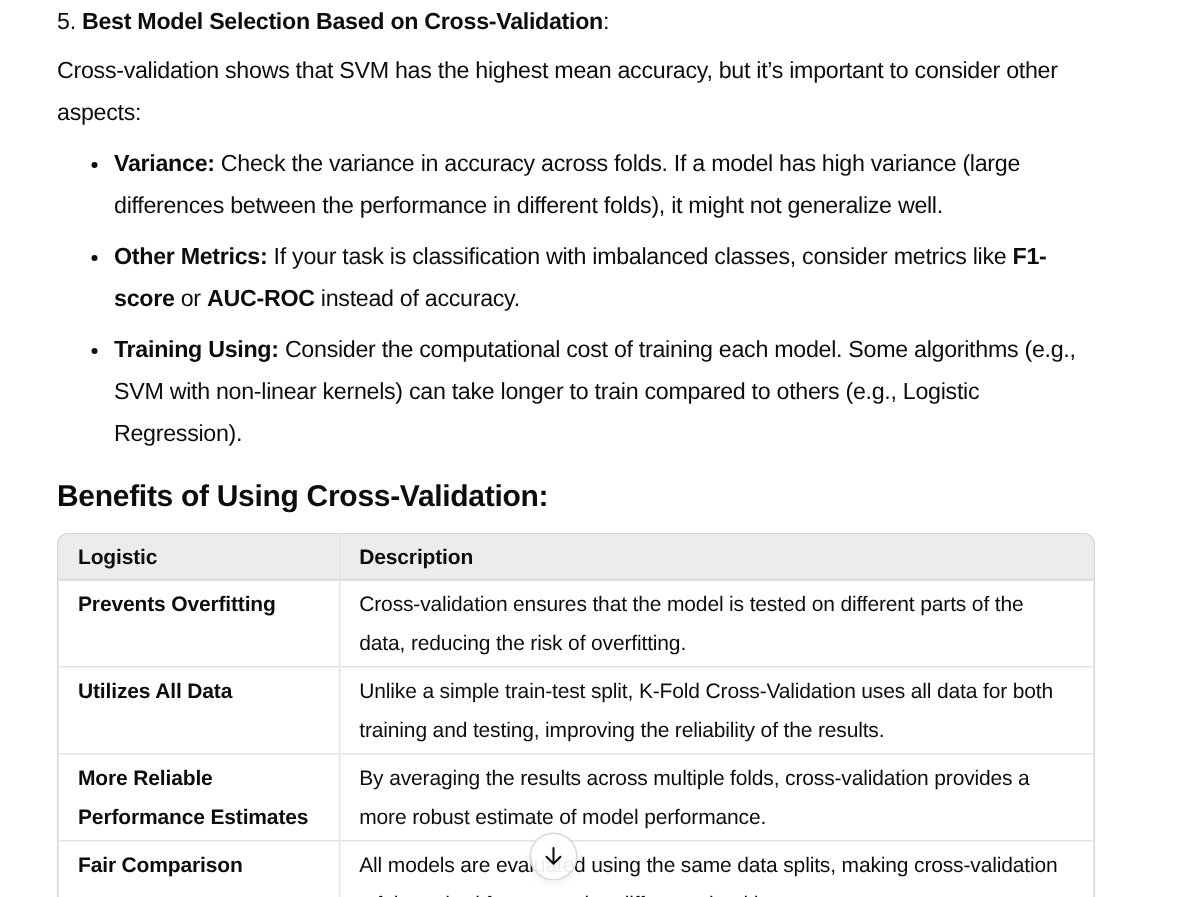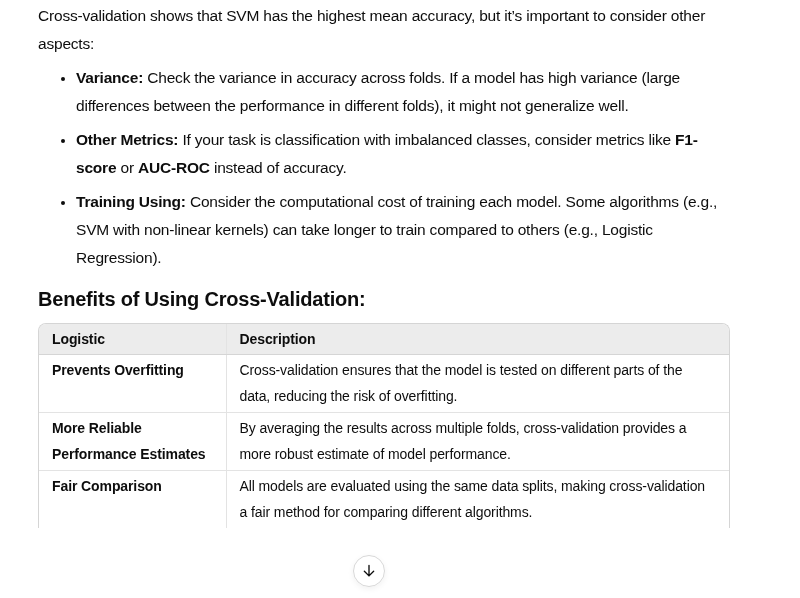--- a/index.html
+++ b/index.html
@@ -115,20 +115,21 @@
     cursor: pointer;
   }
   .scroll-down-button svg { display: block; }
 </style>
 </head>
 <body>
 
 <div class="viewport">
   <div class="content">
 
+    <p class="numbered-heading"><span>5. </span><span class="bold">Best Model Selection Based on Cross-Validation</span><span>:</span></p>
 
     <p class="intro">Cross-validation shows that SVM has the highest mean accuracy, but it’s important to consider other aspects:</p>
 
     <ul class="bullets">
       <li><span class="lead-bold">Variance:</span><span> Check the variance in accuracy across folds. If a model has high variance (large differences between the performance in different folds), it might not generalize well.</span></li>
       <li><span class="lead-bold">Other Metrics:</span><span> If your task is classification with imbalanced classes, consider metrics like </span><span class="inline-bold">F1-score</span><span> or </span><span class="inline-bold">AUC-ROC</span><span> instead of accuracy.</span></li>
       <li><span class="lead-bold">Training Using:</span><span> Consider the computational cost of training each model. Some algorithms (e.g., SVM with non-linear kernels) can take longer to train compared to others (e.g., Logistic Regression).</span></li>
     </ul>
 
     <h3 class="benefits-heading">Benefits of Using Cross-Validation:</h3>
@@ -144,20 +145,24 @@
             <th>Logistic</th>
             <th>Description</th>
           </tr>
         </thead>
         <tbody>
           <tr>
             <td class="benefit-cell">Prevents Overfitting</td>
             <td>Cross-validation ensures that the model is tested on different parts of the data, reducing the risk of overfitting.</td>
           </tr>
           <tr>
+            <td class="benefit-cell">Utilizes All Data</td>
+            <td>Unlike a simple train-test split, K-Fold Cross-Validation uses all data for both training and testing, improving the reliability of the results.</td>
+          </tr>
+          <tr>
             <td class="benefit-cell">More Reliable Performance Estimates</td>
             <td>By averaging the results across multiple folds, cross-validation provides a more robust estimate of model performance.</td>
           </tr>
           <tr>
             <td class="benefit-cell">Fair Comparison</td>
             <td>All models are evaluated using the same data splits, making cross-validation a fair method for comparing different algorithms.</td>
           </tr>
         </tbody>
       </table>
     </div>

